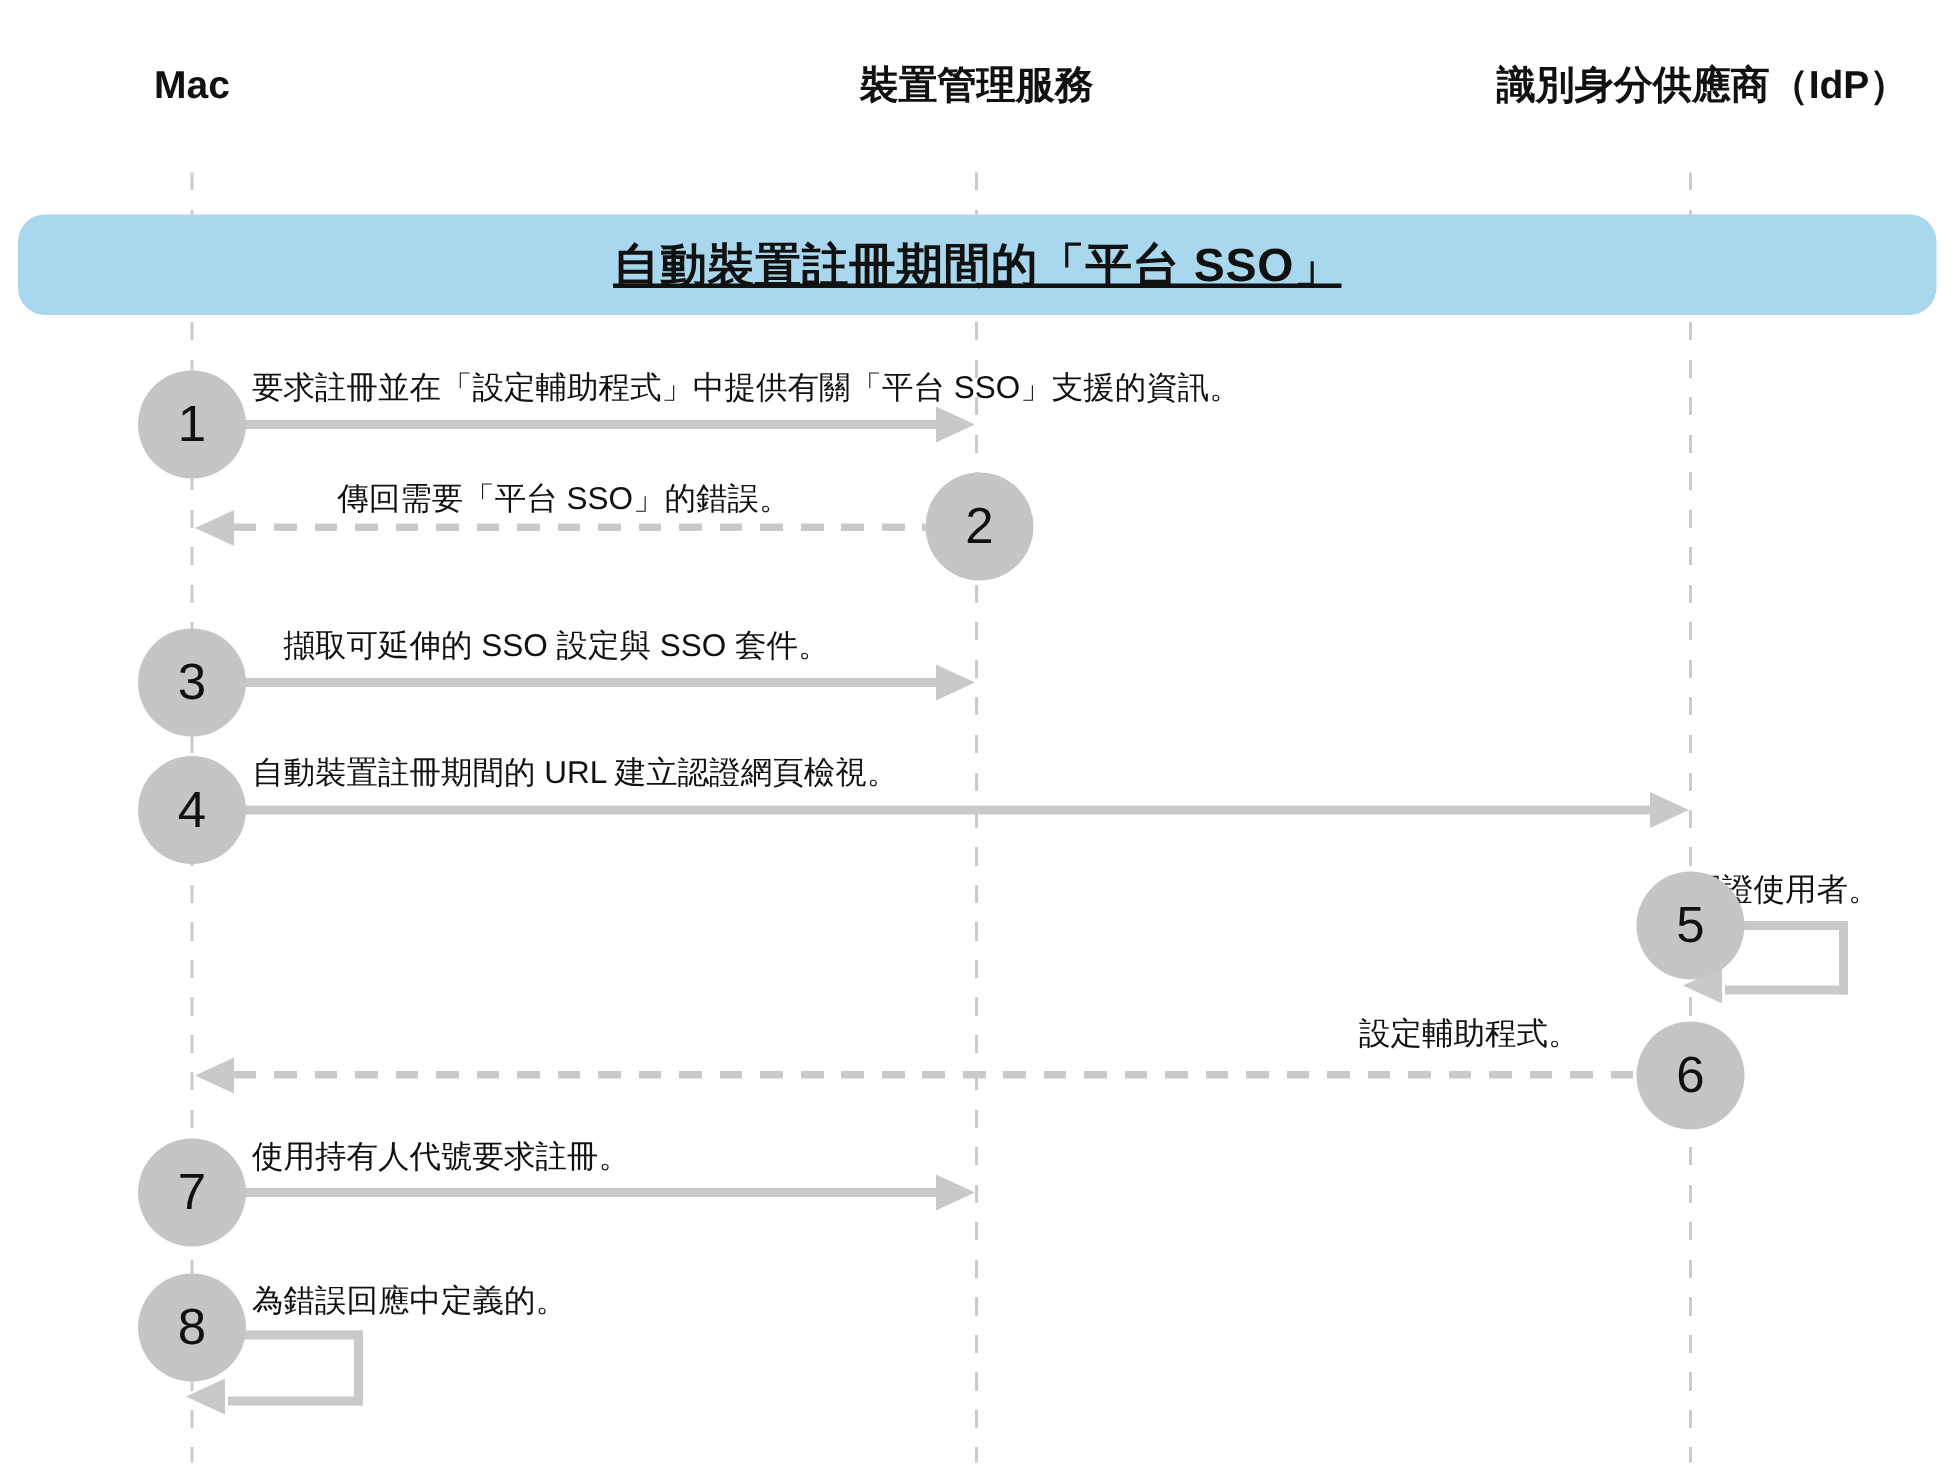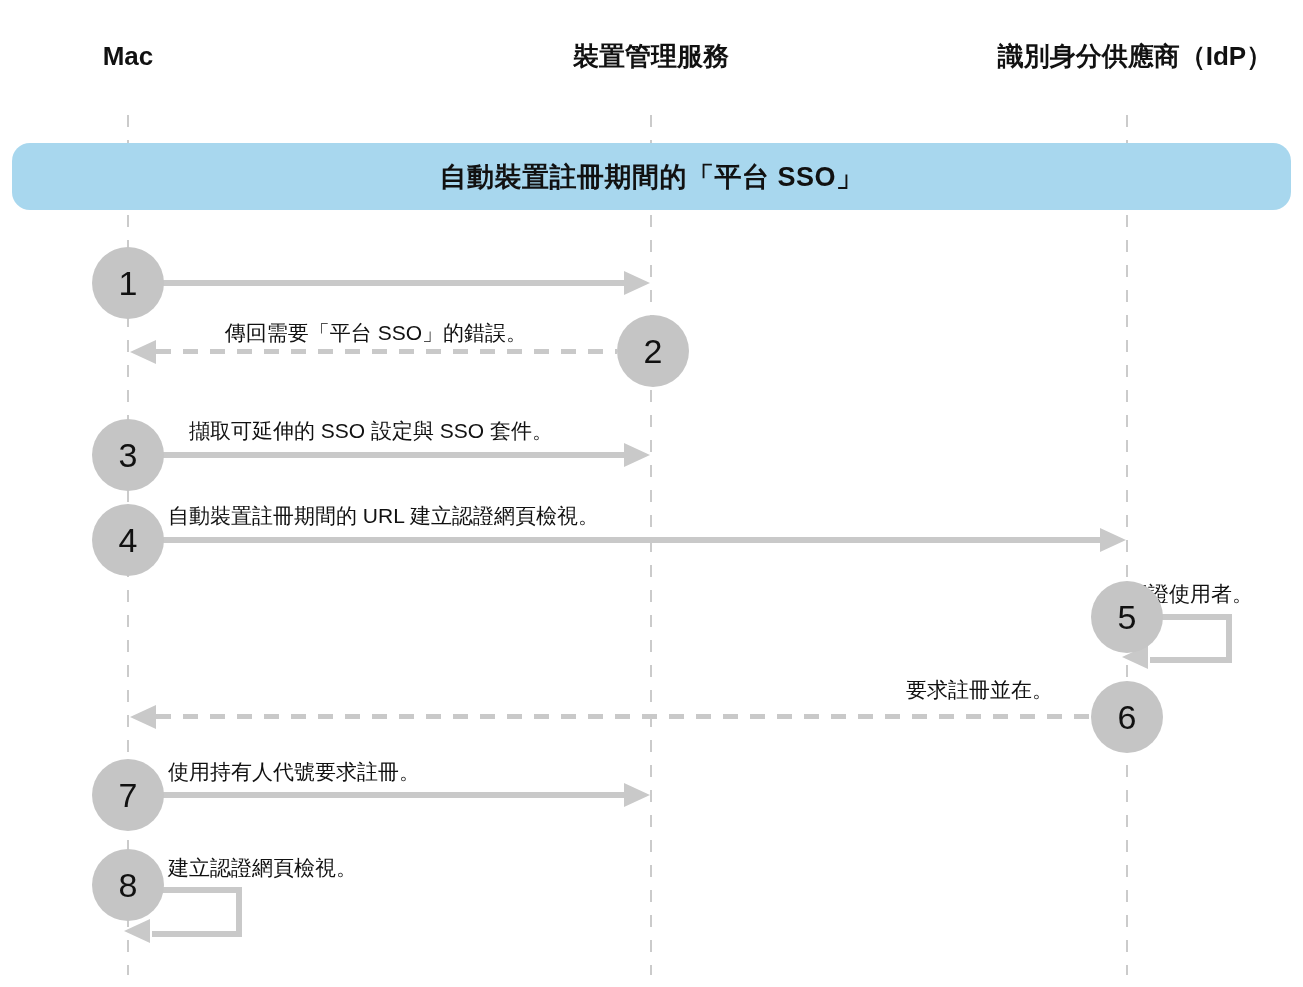--- a/index.html
+++ b/index.html
@@ -29,21 +29,21 @@
     background:repeating-linear-gradient(to bottom,var(--lifeline) 0 12px,transparent 12px 25px);
   }
   .banner{
     position:absolute;
     left:12px;top:143px;width:1279px;height:67px;
     background:var(--banner);
     border-radius:18px;
     display:flex;align-items:center;justify-content:center;
   }
   .banner-title{
-    font-size:27px;font-weight:600;letter-spacing:.5px;white-space:nowrap;
+    font-size:31px;font-weight:600;letter-spacing:.5px;white-space:nowrap;text-decoration:underline;
   }
   .msg-line{position:absolute;height:6px;background:var(--line);}
   .msg-line.dashed{
     height:5px;background:repeating-linear-gradient(to right,var(--line) 0 15px,transparent 15px 27px);
   }
   .head{position:absolute;width:0;height:0;border-top:12px solid transparent;border-bottom:12px solid transparent;}
   .head.right{border-left:26px solid var(--line);}
   .head.left{border-right:26px solid var(--line);}
   .loop{
     position:absolute;
@@ -74,48 +74,49 @@
   <div class="actor" style="left:491px;top:40px;width:320px;">裝置管理服務</div>
   <div class="actor" style="left:28px;top:40px;width:200px;">Mac</div>
   <div class="actor" style="left:955px;top:40px;width:360px;">識別身分供應商（IdP）</div>
 
   <div class="banner">
     <div class="banner-title">自動裝置註冊期間的「平台 SSO」</div>
   </div>
 
   <div class="msg-line" style="left:158px;top:280px;width:468px;"></div>
   <div class="head right" style="left:624px;top:271px;"></div>
+  <div class="msg-label" style="left:168px;top:246px;">要求註冊並在「設定輔助程式」中提供有關「平台 SSO」支援的資訊。</div>
 
   <div class="msg-line dashed" style="left:156px;top:349px;width:461px;"></div>
   <div class="head left" style="left:130px;top:340px;"></div>
   <div class="msg-label right-align" style="right:776px;top:320px;">傳回需要「平台 SSO」的錯誤。</div>
 
   <div class="msg-line" style="left:158px;top:452px;width:468px;"></div>
   <div class="head right" style="left:624px;top:443px;"></div>
   <div class="msg-label" style="left:168px;top:418px;margin-left:21px;">擷取可延伸的 SSO 設定與 SSO 套件。</div>
 
   <div class="msg-line" style="left:158px;top:537px;width:944px;"></div>
   <div class="head right" style="left:1100px;top:528px;"></div>
   <div class="msg-label" style="left:168px;top:503px;">自動裝置註冊期間的 URL 建立認證網頁檢視。</div>
 
   <div class="loop" style="left:1150px;top:614px;width:76px;height:37px;"></div>
   <div class="head left" style="left:1122px;top:645px;"></div>
   <div class="msg-label" style="left:1127px;top:581px;">認證使用者。</div>
 
   <div class="msg-line dashed" style="left:156px;top:714px;width:935px;"></div>
   <div class="head left" style="left:130px;top:705px;"></div>
-  <div class="msg-label right-align" style="right:250px;top:677px;">要求註冊並在。</div>
+  <div class="msg-label right-align" style="right:250px;top:677px;">設定輔助程式。</div>
 
   <div class="msg-line" style="left:158px;top:792px;width:468px;"></div>
   <div class="head right" style="left:624px;top:783px;"></div>
   <div class="msg-label" style="left:168px;top:759px;">使用持有人代號要求註冊。</div>
 
   <div class="loop" style="left:152px;top:887px;width:84px;height:38px;"></div>
   <div class="head left" style="left:124px;top:919px;"></div>
-  <div class="msg-label" style="left:168px;top:855px;">建立認證網頁檢視。</div>
+  <div class="msg-label" style="left:168px;top:855px;">為錯誤回應中定義的。</div>
 
   <div class="num-circle" style="left:92px;top:247px;">
       <span>1</span>
     </div>
   <div class="num-circle" style="left:617px;top:315px;">
       <span>2</span>
     </div>
   <div class="num-circle" style="left:92px;top:419px;">
       <span>3</span>
     </div>

